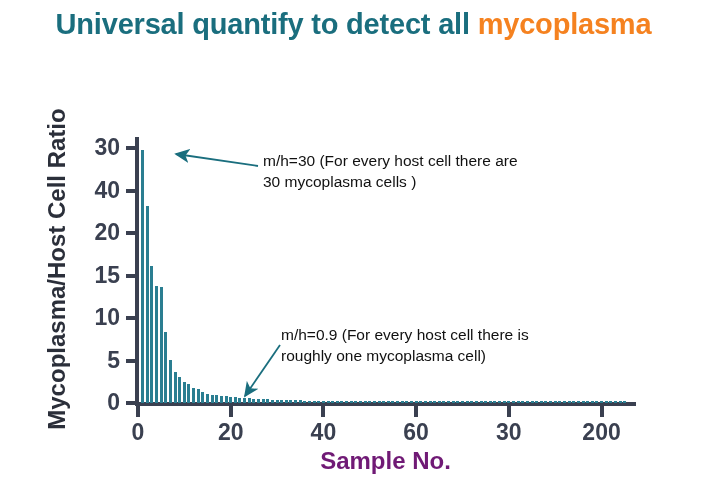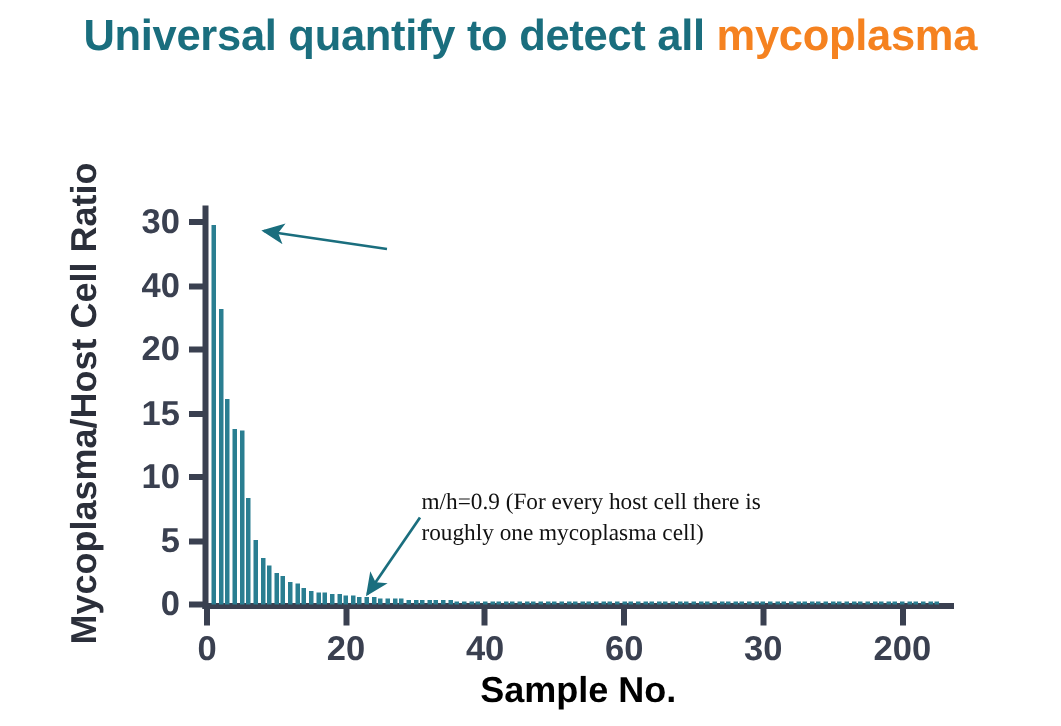--- a/index.html
+++ b/index.html
@@ -116,21 +116,21 @@
 
   #x-axis-title {
     position: absolute;
     left: 135px;
     top: 355px;
     width: 501px;
     text-align: center;
     font-family: "Liberation Sans", sans-serif;
     font-weight: bold;
     font-size: 24px;
-    color: #000000;
+    color: #701a75;
   }
 
   #y-axis-title {
     position: absolute;
     left: -108px;
     top: 163px;
     width: 330px;
     text-align: center;
     transform: rotate(-90deg);
     transform-origin: center center;
@@ -152,21 +152,21 @@
   
   .annot {
     position: absolute;
     font-family: "Liberation Sans", sans-serif;
     font-size: 15.5px;
     line-height: 21px;
     color: #111111;
     white-space: pre-line;
   }
   #annot-high { left: 263px; top: 58px; width: 370px; }
-  #annot-low  { left: 281px; top: 232px; width: 370px; font-family: Liberation Serif, serif; }
+  #annot-low  { left: 281px; top: 232px; width: 370px; }
 
   #arrow-layer {
     position: absolute;
     left: 0; top: 0;
     width: 707px; height: 392px;
     pointer-events: none;
   }
 </style>
 </head>
 <body>
@@ -331,20 +331,22 @@
       <div class="bar" style="left: 466.687px; height: 2px; background: rgb(42, 126, 145);"></div>
       <div class="bar" style="left: 471.322px; height: 2px; background: rgb(42, 126, 145);"></div>
       <div class="bar" style="left: 475.958px; height: 2px; background: rgb(42, 126, 145);"></div>
       <div class="bar" style="left: 480.593px; height: 2px; background: rgb(42, 126, 145);"></div>
       <div class="bar" style="left: 485.229px; height: 2px; background: rgb(42, 126, 145);"></div>
     </div>
 
   <div id="y-axis-title">Mycoplasma/Host Cell Ratio</div>
   <div id="x-axis-title">Sample No.</div>
 
+  <div class="annot" id="annot-high">m/h=30 (For every host cell there are
+30 mycoplasma cells )</div>
   <div class="annot" id="annot-low">m/h=0.9  (For every host cell there is
 roughly one mycoplasma cell)</div>
 
   <svg id="arrow-layer" viewBox="0 0 707 392">
     <defs>
       <marker id="ah" markerWidth="9" markerHeight="9" refX="7.5" refY="4.5" orient="auto">
         <path d="M8.5,4.5 L0,0.6 L2.2,4.5 L0,8.4 Z" fill="#1a6e7e"></path>
       </marker>
     </defs>
     <path d="M258,74 L176,62" stroke="#1a6e7e" stroke-width="1.8" fill="none" marker-end="url(#ah)"></path>

